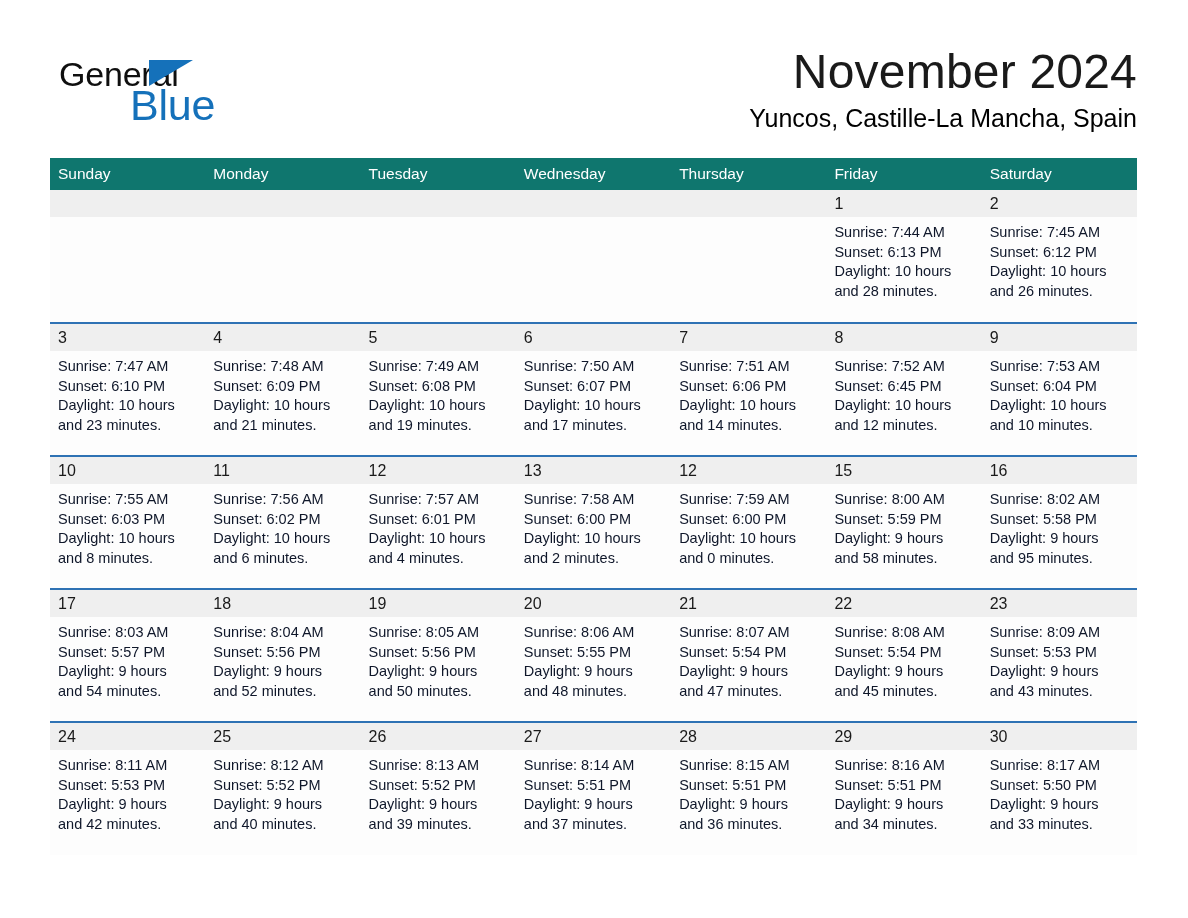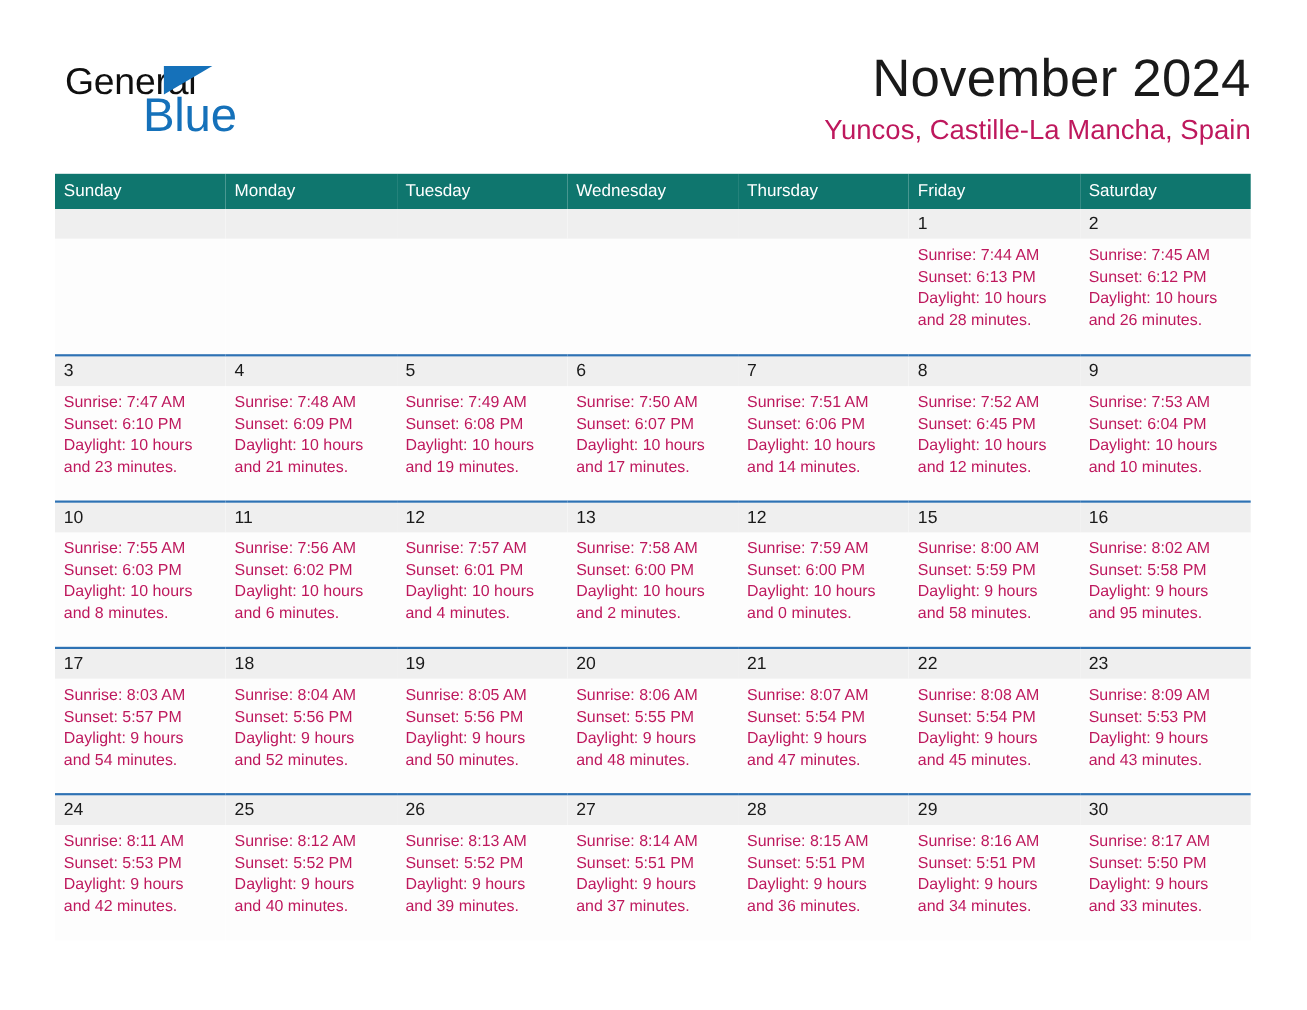--- a/index.html
+++ b/index.html
@@ -78,21 +78,21 @@
     line-height: 48px;
     font-weight: normal;
     color: #1a1a1a;
     margin: 0;
     letter-spacing: 0.2px;
   }
   .cal-subtitle {
     font-size: 25px;
     line-height: 32px;
     font-weight: normal;
-    color: #be185d;
+    color: #000000;
     margin: 6px 0 0 0;
   }
 
   
   .calendar {
     position: absolute;
     left: 50px;
     top: 158px;
     width: 1087px;
     border-collapse: collapse;
@@ -129,21 +129,21 @@
     font-size: 16px;
     line-height: 27px;
     color: #1a1a1a;
     white-space: nowrap;
     overflow: hidden;
   }
   .cell-body {
     padding: 6px 6px 0 8px;
     font-size: 14.5px;
     line-height: 19.7px;
-    color: #be185d;
+    color: #0f172a;
   }
   .cell-body div {
     white-space: nowrap;
   }
   .cell-empty .daynum-band {
     background: #efefef;
   }
 </style>
 </head>
 <body>

